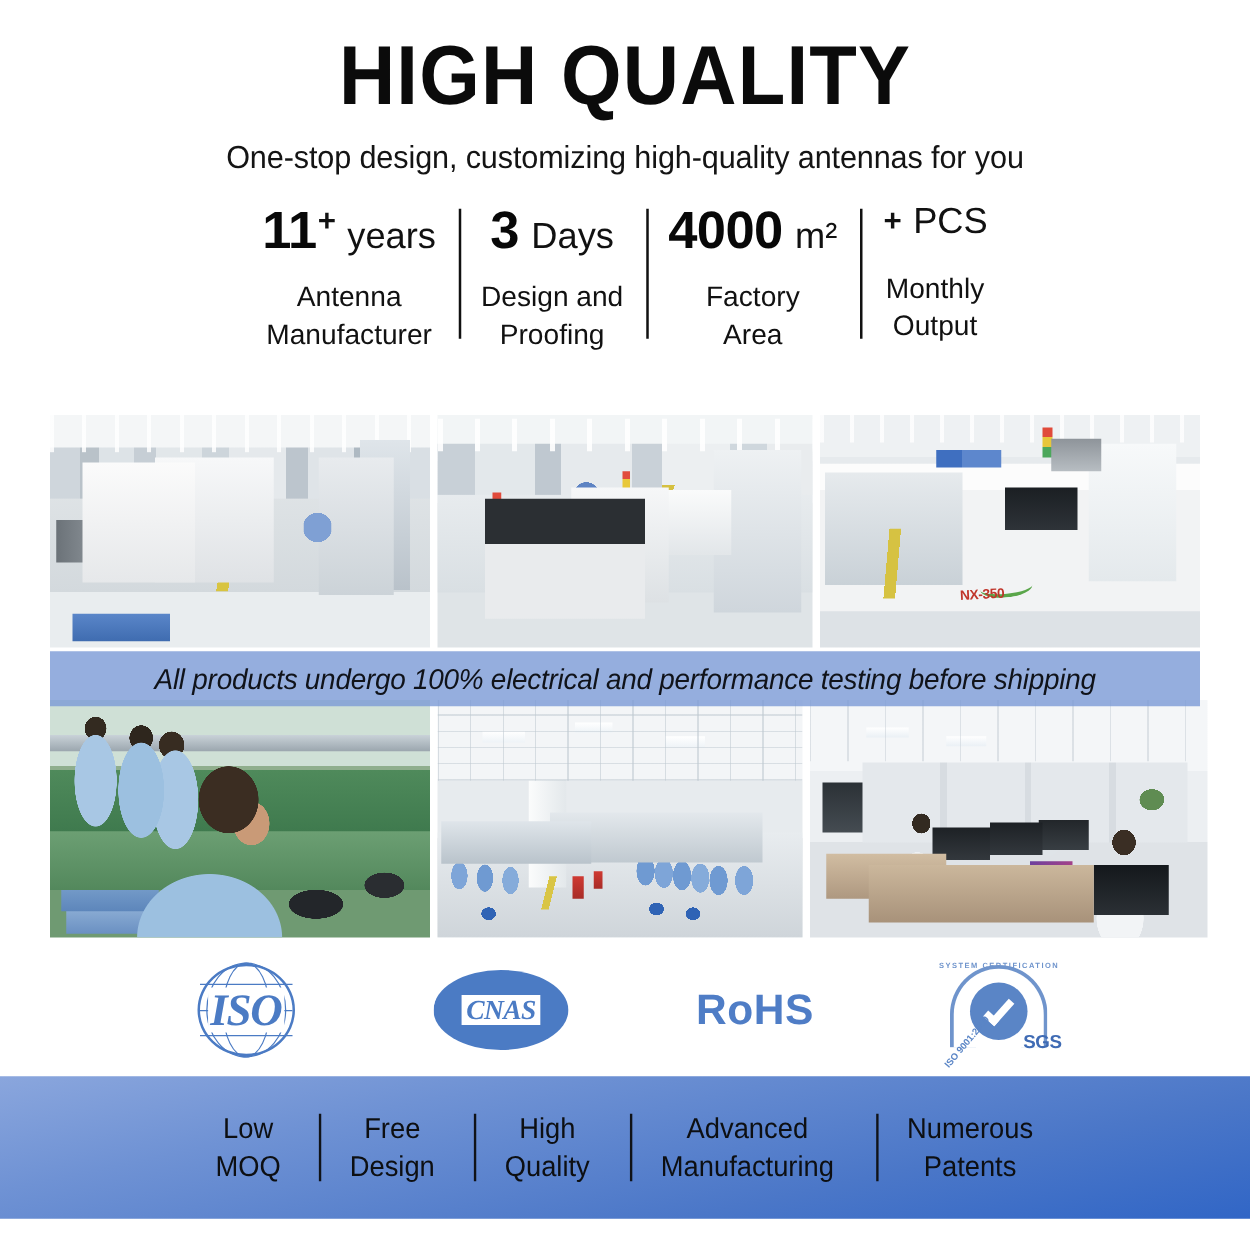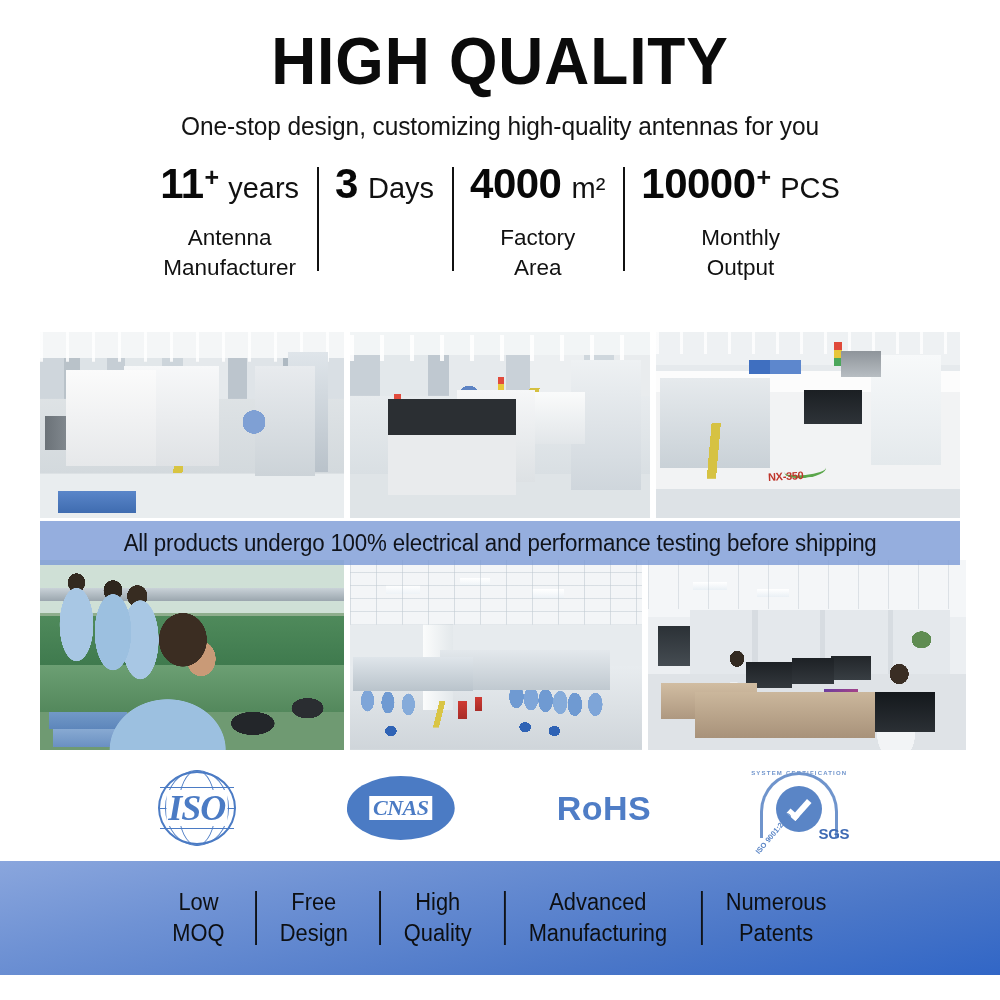--- a/index.html
+++ b/index.html
@@ -350,20 +350,21 @@
   
   .test-banner{
     position:absolute;
     left:40px; top:521px;
     width:920px; height:44px;
     background:rgba(122,154,214,0.80);
     display:flex;
     align-items:center;
     justify-content:center;
     z-index:5;
+    font-style:italic;
   }
   .test-banner span{
     font-size:23px;
     color:#10131a;
     letter-spacing:-0.2px;
     transform:scaleX(0.97);
     white-space:nowrap;
   }
 
   
@@ -526,35 +527,36 @@
       <div class="stat-sub">Antenna
 Manufacturer</div>
     </div>
 
     <div class="stat">
       <div class="stat-top">
         <span class="stat-num">3</span>
         <span class="stat-sup"></span>
         <span class="stat-unit">Days</span>
       </div>
+      <div class="stat-sub">Design and
+Proofing</div>
     </div>
 
     <div class="stat">
       <div class="stat-top">
         <span class="stat-num">4000</span>
         <span class="stat-sup"></span>
         <span class="stat-unit sq">m²</span>
       </div>
       <div class="stat-sub">Factory
 Area</div>
     </div>
 
     <div class="stat">
       <div class="stat-top">
-        <span class="stat-num">10000</span>
         <span class="stat-sup">+</span>
         <span class="stat-unit">PCS</span>
       </div>
       <div class="stat-sub">Monthly
 Output</div>
     </div>
 
   </div>
 
   <div class="grid-top">

